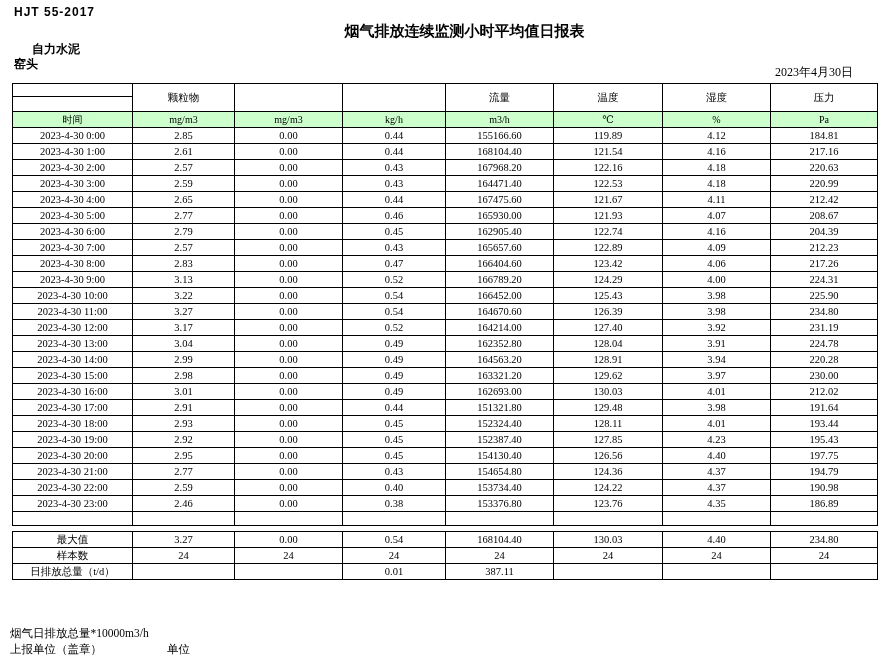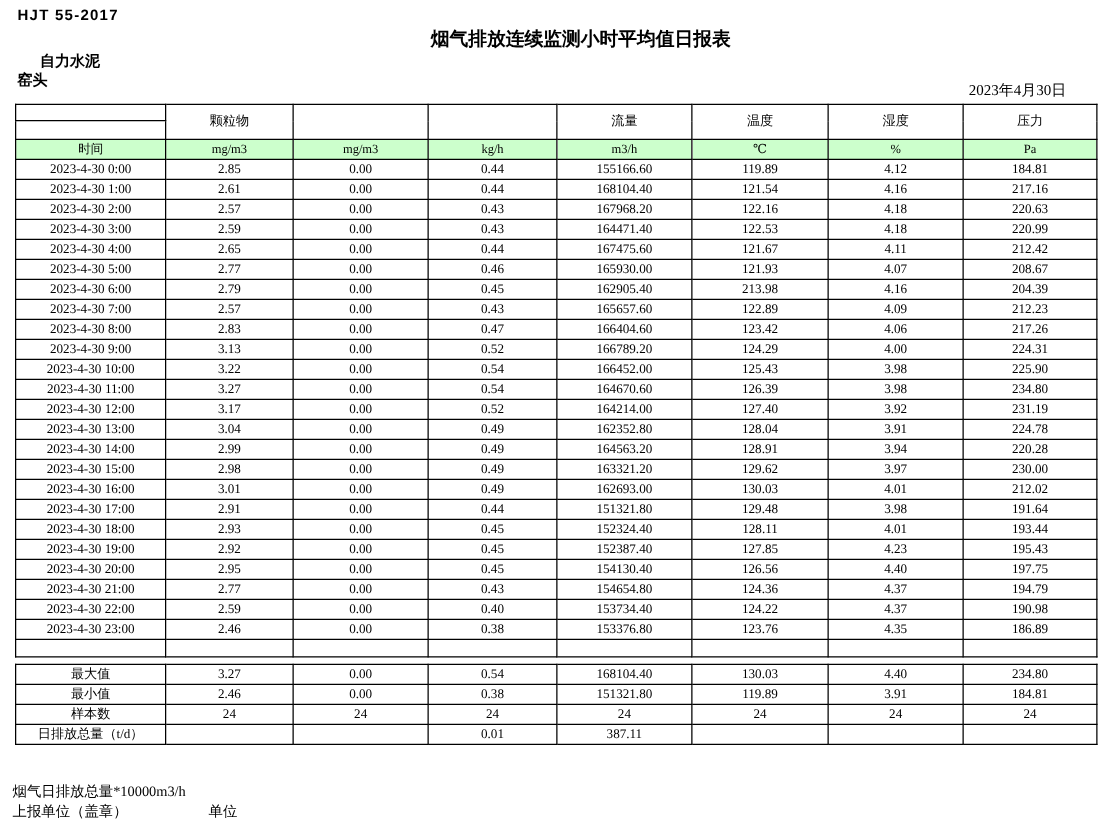--- a/index.html
+++ b/index.html
@@ -141,21 +141,21 @@
             <td>121.93</td>
             <td>4.07</td>
             <td>208.67</td>
           </tr>
           <tr>
             <td>2023-4-30 6:00</td>
             <td>2.79</td>
             <td>0.00</td>
             <td>0.45</td>
             <td>162905.40</td>
-            <td>213.98</td>
+            <td>122.74</td>
             <td>4.16</td>
             <td>204.39</td>
           </tr>
           <tr>
             <td>2023-4-30 7:00</td>
             <td>2.57</td>
             <td>0.00</td>
             <td>0.43</td>
             <td>165657.60</td>
             <td>122.89</td>
@@ -353,30 +353,20 @@
             <td>最大值</td>
             <td>3.27</td>
             <td>0.00</td>
             <td>0.54</td>
             <td>168104.40</td>
             <td>130.03</td>
             <td>4.40</td>
             <td>234.80</td>
           </tr>
           <tr>
-            <td>最小值</td>
-            <td>2.46</td>
-            <td>0.00</td>
-            <td>0.38</td>
-            <td>151321.80</td>
-            <td>119.89</td>
-            <td>3.91</td>
-            <td>184.81</td>
-          </tr>
-          <tr>
             <td>样本数</td>
             <td>24</td>
             <td>24</td>
             <td>24</td>
             <td>24</td>
             <td>24</td>
             <td>24</td>
             <td>24</td>
           </tr>
           <tr>

